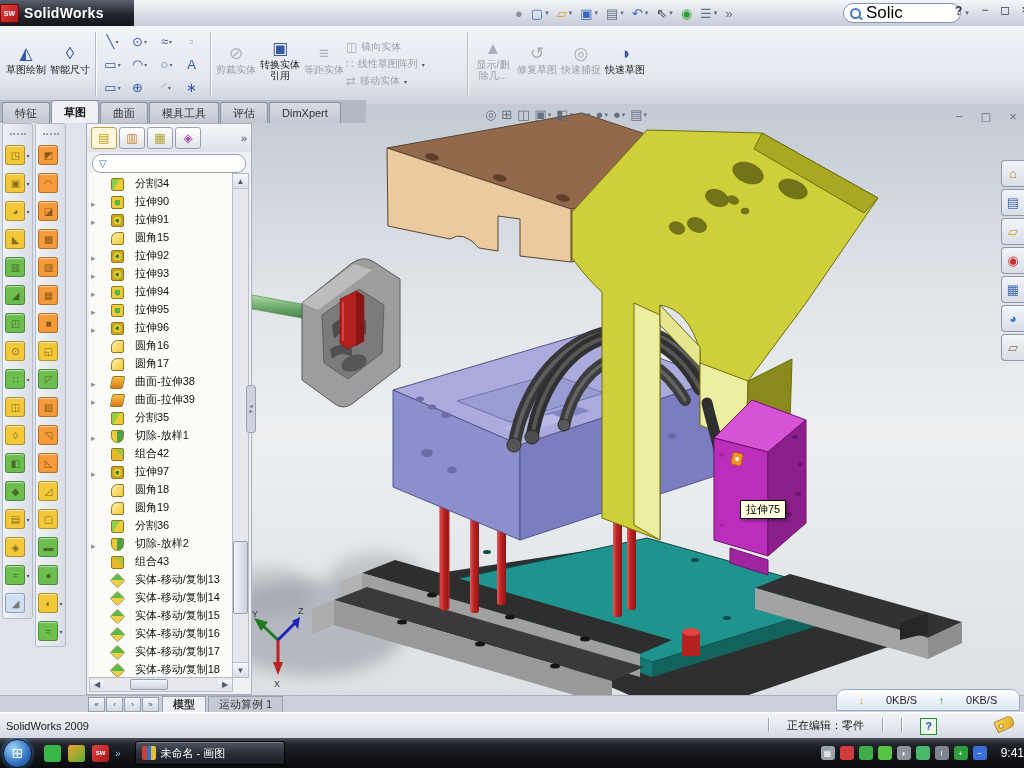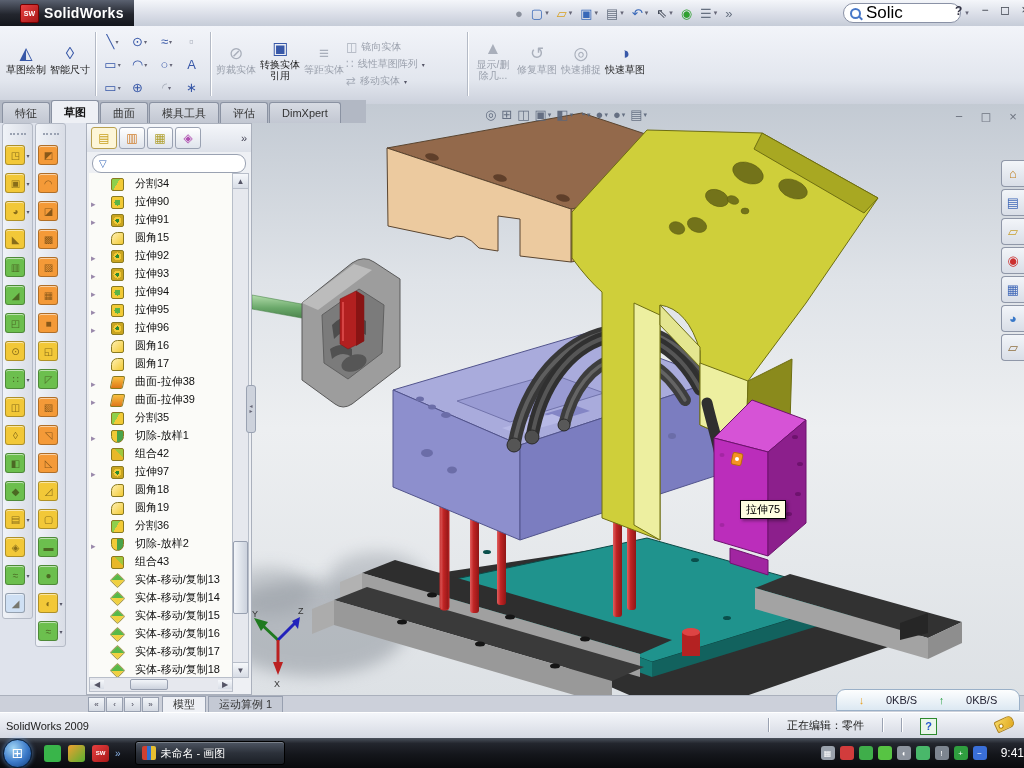--- a/index.html
+++ b/index.html
@@ -1,20 +1,20 @@
 <!DOCTYPE html>
 <html><head>
 <meta charset="utf-8">
 <style>
   html,body{margin:0;padding:0}
   body{width:1024px;height:768px;overflow:hidden;position:relative;background:#dfe3ec;
        font-family:"Liberation Sans","DejaVu Sans",sans-serif;font-size:11px;color:#222;-webkit-font-smoothing:antialiased}
   
   #titlebar{position:absolute;left:0;top:0;width:1024px;height:26px;background:linear-gradient(180deg,#f4f6fa,#d8dce6 60%,#c6ccd8);border-bottom:1px solid #9aa2b2}
-  #logo-area{position:absolute;left:0;top:0;width:134px;height:26px;background:linear-gradient(180deg,#5a6170,#23262e 55%,#14161c);display:flex;align-items:center;gap:5px;padding-left:20px;box-sizing:border-box}
+  #logo-area{position:absolute;left:0;top:0;width:134px;height:26px;background:linear-gradient(180deg,#5a6170,#23262e 55%,#14161c);display:flex;align-items:center;gap:5px;padding-left:0;box-sizing:border-box}
   .swcube{width:17px;height:17px;background:linear-gradient(135deg,#e84040,#a81818);border:1px solid #700;border-radius:2px;color:#fff;font-weight:bold;font-size:7px;display:flex;align-items:center;justify-content:center}
   #logo-area .t{color:#fff;font-weight:bold;font-size:14px;letter-spacing:.3px}
   #menus{position:absolute;left:140px;top:0;height:26px;display:flex;align-items:center}
   #menus .mi{padding:0 14px;font-size:12px;color:#111;cursor:default}
   #stdbar{position:absolute;left:512px;top:0;height:26px;display:flex;align-items:center;gap:2px}
   .tb-i{display:flex;align-items:center;padding:2px 3px;border-radius:2px}
   .tb-i .g{font-size:13px;line-height:13px}
   .tb-i[data-d="true"]::after{content:"▾";font-size:7px;color:#667;margin-left:2px}
   #searchbox{position:absolute;left:843px;top:3px;width:104px;height:18px;background:#fff;border:1px solid #8a92a6;border-radius:10px;display:flex;align-items:center;padding:0 6px;gap:3px}
   .mag{width:7px;height:7px;border:2px solid #4878c8;border-radius:50%;position:relative;flex:none}
@@ -96,21 +96,21 @@
   #vscroll .dn{position:absolute;bottom:0;left:0;right:0;border-top:1px solid #b8bec9;border-bottom:none}
   #hscroll{position:absolute;left:2px;right:18px;bottom:2px;height:13px;background:#e6e8ee;border:1px solid #b8bec9;display:flex;align-items:center}
   .hbtn{width:14px;text-align:center;font-size:8px;color:#556;background:linear-gradient(180deg,#f6f8fb,#d8dde6)}
   #hthumb{width:36px;height:9px;margin-left:26px;background:linear-gradient(180deg,#f2f5f9,#ccd2dd);border:1px solid #98a0b0;border-radius:2px}
   #splitter{position:absolute;left:246px;top:385px;width:8px;height:46px;background:#cdd2dc;border:1px solid #9aa2b2;border-radius:3px;z-index:7;display:flex;flex-direction:column;align-items:center;justify-content:center;font-size:6px;color:#667;line-height:5px}
   
   #bottombar{position:absolute;left:0;top:695px;width:1024px;height:17px;background:#ccd0da;border-top:1px solid #aab0bc;display:flex;align-items:center;z-index:8}
   #bottombar .sp{width:88px}
   .nav{width:15px;height:13px;border:1px solid #98a0b0;background:linear-gradient(180deg,#f2f5f9,#d4d9e2);display:flex;align-items:center;justify-content:center;font-size:8px;color:#445;margin-right:1px}
   .btab{height:15px;padding:0 10px;display:flex;align-items:center;font-size:11px;border:1px solid #98a0b0;background:#c4c9d4;color:#333;margin-left:2px}
-  .btab[data-active="true"]{background:#eef0f5;font-weight:normal}
+  .btab[data-active="true"]{background:#eef0f5;font-weight:bold}
   #statusbar{position:absolute;left:0;top:712px;width:1024px;height:26px;background:linear-gradient(180deg,#f4f6fa,#d4d8e2);border-top:1px solid #fff;display:flex;align-items:center;z-index:8}
   #statusbar .lt{margin-left:6px;font-size:11px;color:#222}
   #statusbar .rgt{margin-left:auto;display:flex;align-items:flex-start;gap:18px;margin-right:10px}
   .ssep{width:1px;height:14px;background:#9aa2b2;box-shadow:1px 0 0 #fff}
   .q{width:15px;height:15px;background:#eaf6ea;border:1px solid #2e8a2e;color:#2255cc;font-weight:bold;font-size:11px;display:flex;align-items:center;justify-content:center}
   .tag{width:17px;height:10px;background:linear-gradient(135deg,#f8d860,#e0a820);border:1px solid #b08010;border-radius:2px 5px 5px 2px;transform:rotate(-25deg);position:relative;margin-left:40px}
   .tag::after{content:"";position:absolute;left:2px;top:3px;width:3px;height:3px;border-radius:50%;background:#fff;border:1px solid #b08010}
   #netwidget{position:absolute;left:836px;top:689px;width:182px;height:20px;background:linear-gradient(180deg,#fdfefe,#dce8f2);border:1px solid #9ab0c8;border-radius:9px 9px 0 0;display:flex;align-items:center;justify-content:space-evenly;font-size:11px;color:#223;z-index:9}
   #netwidget .da{color:#e8a020;font-weight:bold}
   #netwidget .ua{color:#28a040;font-weight:bold}

